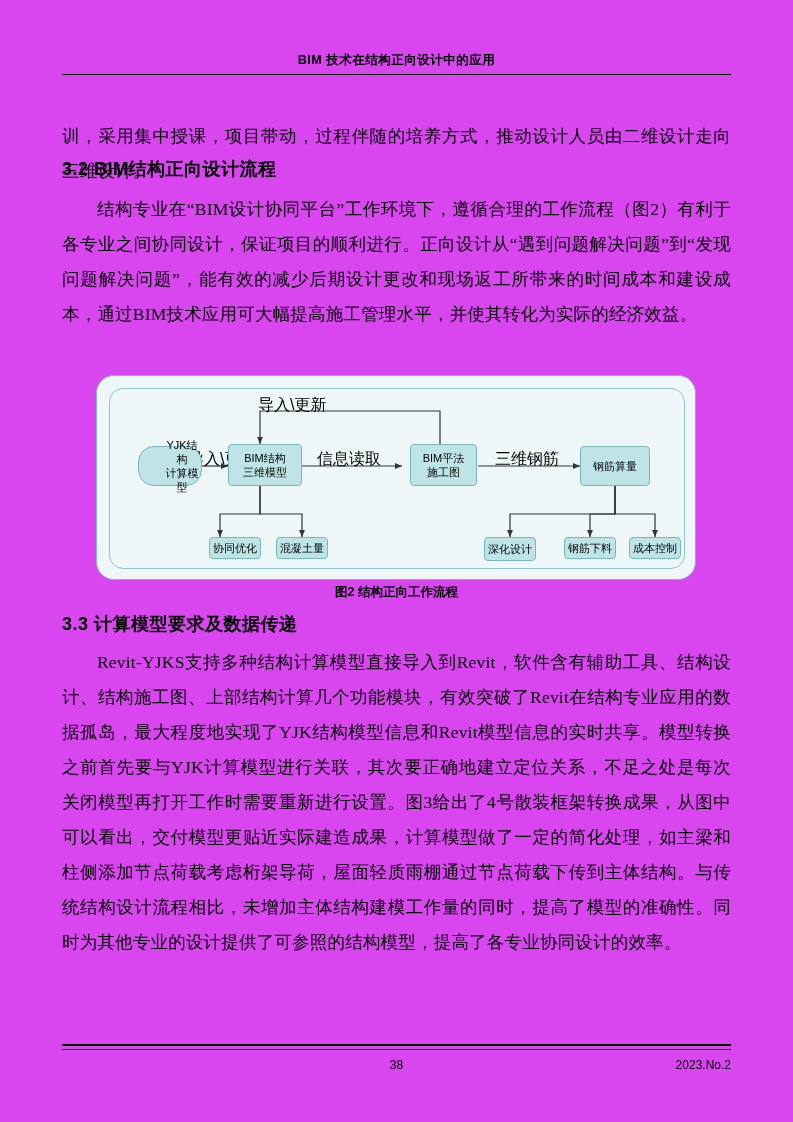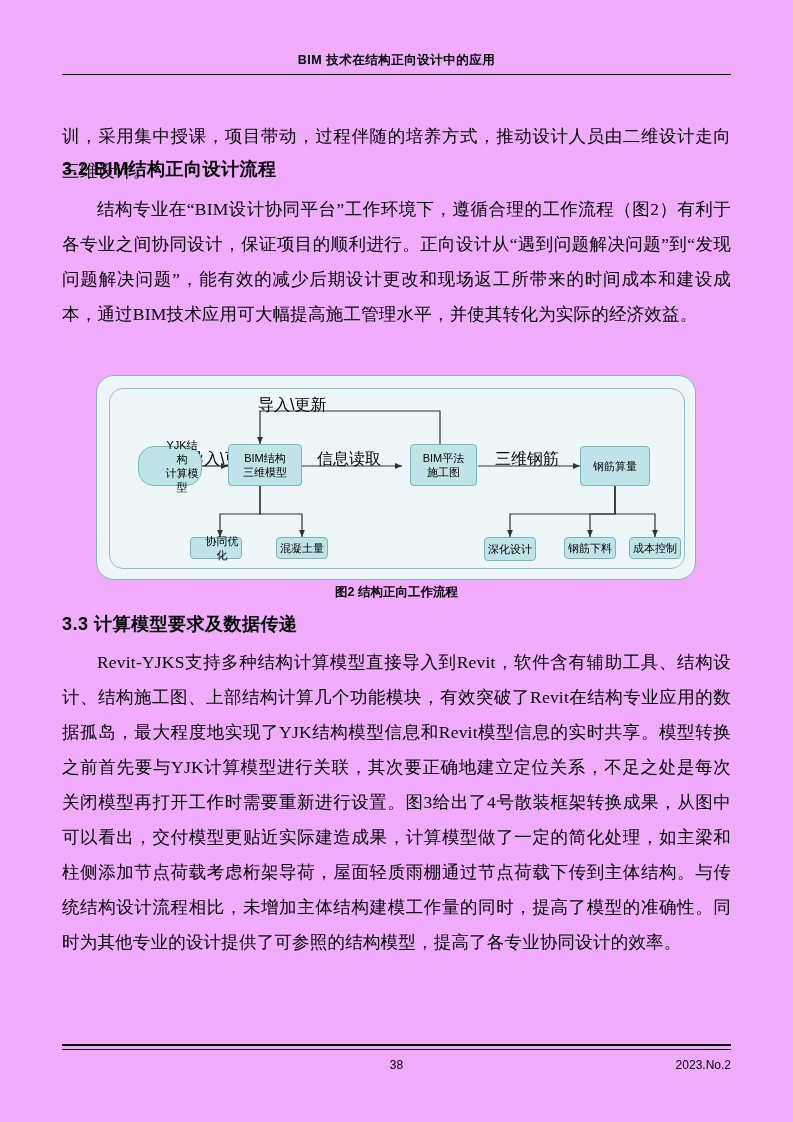--- a/index.html
+++ b/index.html
@@ -4,21 +4,21 @@
 <style>
   html, body {
     margin: 0;
     padding: 0;
     background: #8a8a8a;
   }
   .page {
     position: relative;
     width: 793px;
     height: 1122px;
-    background: #f0abfc;
+    background: #d946ef;
     margin: 0 auto;
     overflow: hidden;
     font-family: "Liberation Serif", "DejaVu Serif", serif;
     color: #000000;
     box-sizing: border-box;
   }
 
   
   .page-header {
     position: absolute;
@@ -200,21 +200,21 @@
       <div class="edge-label" style="left: 385px; top: 60px;">三维钢筋</div>
 
       <div class="node oval" style="left: 28px; top: 57px; width: 64px; height: 40px; white-space: pre-line; padding-left: 24px;">YJK结构
 计算模型</div>
       <div class="node" style="left: 118px; top: 55px; width: 74px; height: 42px; white-space: pre-line;">BIM结构
 三维模型</div>
       <div class="node" style="left: 300px; top: 55px; width: 67px; height: 42px; white-space: pre-line;">BIM平法
 施工图</div>
       <div class="node" style="left: 470px; top: 57px; width: 70px; height: 40px;">钢筋算量</div>
 
-      <div class="node" style="left: 80px; top: 148px; width: 52px; height: 22px; padding-left: 12px;">协同优化</div>
+      <div class="node" style="left: 99px; top: 148px; width: 52px; height: 22px;">协同优化</div>
       <div class="node" style="left: 166px; top: 148px; width: 52px; height: 22px;">混凝土量</div>
 
       <div class="node" style="left: 374px; top: 148px; width: 52px; height: 24px;">深化设计</div>
       <div class="node" style="left: 454px; top: 148px; width: 52px; height: 22px;">钢筋下料</div>
       <div class="node" style="left: 519px; top: 148px; width: 52px; height: 22px;">成本控制</div>
     </div>
   </div>
 
   <div class="fig-caption">图2  结构正向工作流程</div>
 

